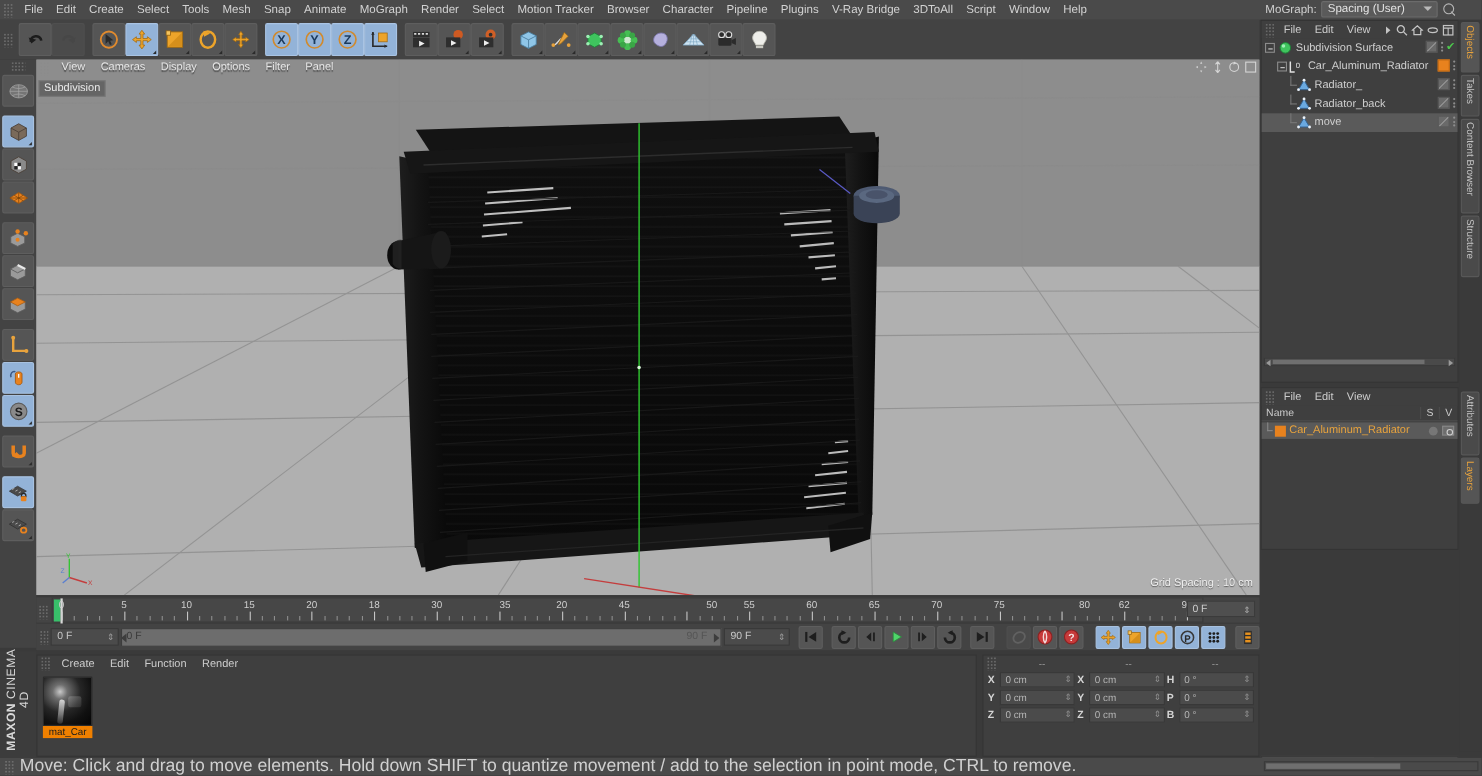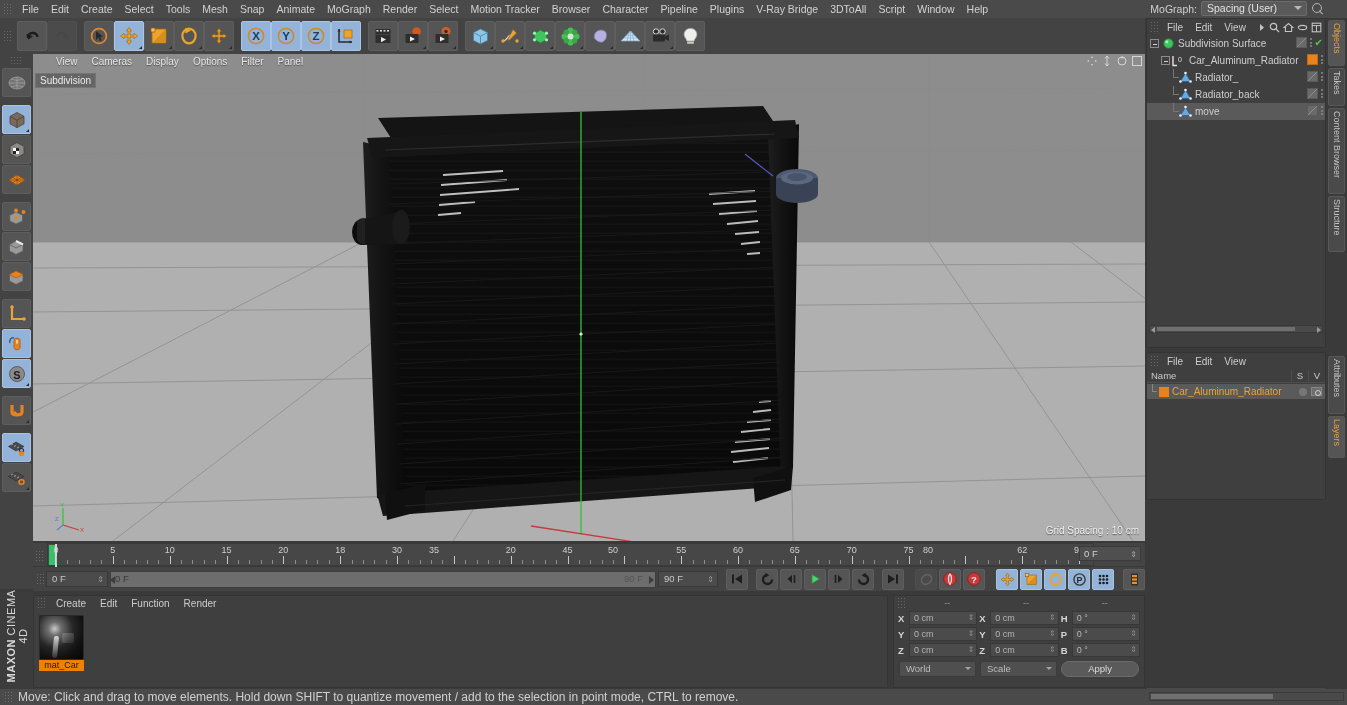--- a/index.html
+++ b/index.html
@@ -238,21 +238,21 @@
   .vtab { position:absolute; left:1px; width:17px; background:#4a4a4a;
     border:1px solid #585858; border-radius:2px; }
   .vtab span { display:block; transform:rotate(90deg); transform-origin:left top;
     font-size:9px; color:#c4c4c4; white-space:nowrap; }
   .vtab.on { background:#555; }
   .vtab.on span { color:#e8a33d; }
 
   
   #statusbar { position:absolute; left:0; top:689px; width:1347px; height:16px;
     background:#4a4a4a; display:flex; align-items:center; gap:5px; padding-left:4px; }
-  #statusbar .txt { font-size:12px; color:#d0d0d0; }
+  #statusbar .txt { font-size:16px; color:#d0d0d0; }
   #statusright { position:absolute; right:3px; top:3px; width:195px; height:9px;
     background:#4a4a4a; border:1px solid #3a3a3a; }
   #statusright .thumb { position:absolute; left:1px; top:1px; width:63%; height:5px;
     background:#6f6f6f; }
 </style>
 </head>
 <body>
 
 <div id="app">
 
@@ -768,30 +768,30 @@
       <div id="tlgreen"></div>
       <div id="tlcursor"></div>
       <div id="tlnum">
           <span style="left: 8px;">0</span>
           <span style="left: 64.8333px;">5</span>
           <span style="left: 121.667px;">10</span>
           <span style="left: 178.5px;">15</span>
           <span style="left: 235.333px;">20</span>
           <span style="left: 292.167px;">18</span>
           <span style="left: 349px;">30</span>
-          <span style="left: 386px;">35</span>
+          <span style="left: 411px;">35</span>
           <span style="left: 462.667px;">20</span>
           <span style="left: 519.5px;">45</span>
-          <span style="left: 565px;">50</span>
+          <span style="left: 599px;">50</span>
           <span style="left: 633.167px;">55</span>
           <span style="left: 690px;">60</span>
           <span style="left: 746.833px;">65</span>
           <span style="left: 803.667px;">70</span>
           <span style="left: 860.5px;">75</span>
-          <span style="left: 880px;">80</span>
+          <span style="left: 938px;">80</span>
           <span style="left: 974.167px;">62</span>
           <span style="left: 1031px;">90</span>
         </div>
       <div id="tlticks">
           <i style="left: 8px; height: 8px; background: rgb(198, 198, 198);"></i>
           <i style="left: 19.3667px; height: 4px; background: rgb(142, 142, 142);"></i>
           <i style="left: 30.7333px; height: 4px; background: rgb(142, 142, 142);"></i>
           <i style="left: 42.1px; height: 4px; background: rgb(142, 142, 142);"></i>
           <i style="left: 53.4667px; height: 4px; background: rgb(142, 142, 142);"></i>
           <i style="left: 64.8333px; height: 8px; background: rgb(198, 198, 198);"></i>
@@ -1063,31 +1063,20 @@
 
     <div class="crow">
       <span class="clbl">Z</span>
       <div class="cfield"><span>0 cm</span><span class="sp">⇕</span></div>
       <span class="clbl">Z</span>
       <div class="cfield"><span>0 cm</span><span class="sp">⇕</span></div>
       <span class="clbl">B</span>
       <div class="cfield"><span>0 °</span><span class="sp">⇕</span></div>
     </div>
 
-    <div id="cbottom">
-      <div class="csel">
-        <span>World</span>
-        <span class="arw"></span>
-      </div>
-      <div class="csel">
-        <span>Scale</span>
-        <span class="arw"></span>
-      </div>
-      <div id="applybtn">Apply</div>
-    </div>
   </div>
 
   <div id="rightcol">
 
     <div class="panel" id="objmgr">
       <div class="pbar">
         <span class="grip" style="margin-right:2px;"></span>
         <span class="pm">File</span>
         <span class="pm">Edit</span>
         <span class="pm">View</span>

